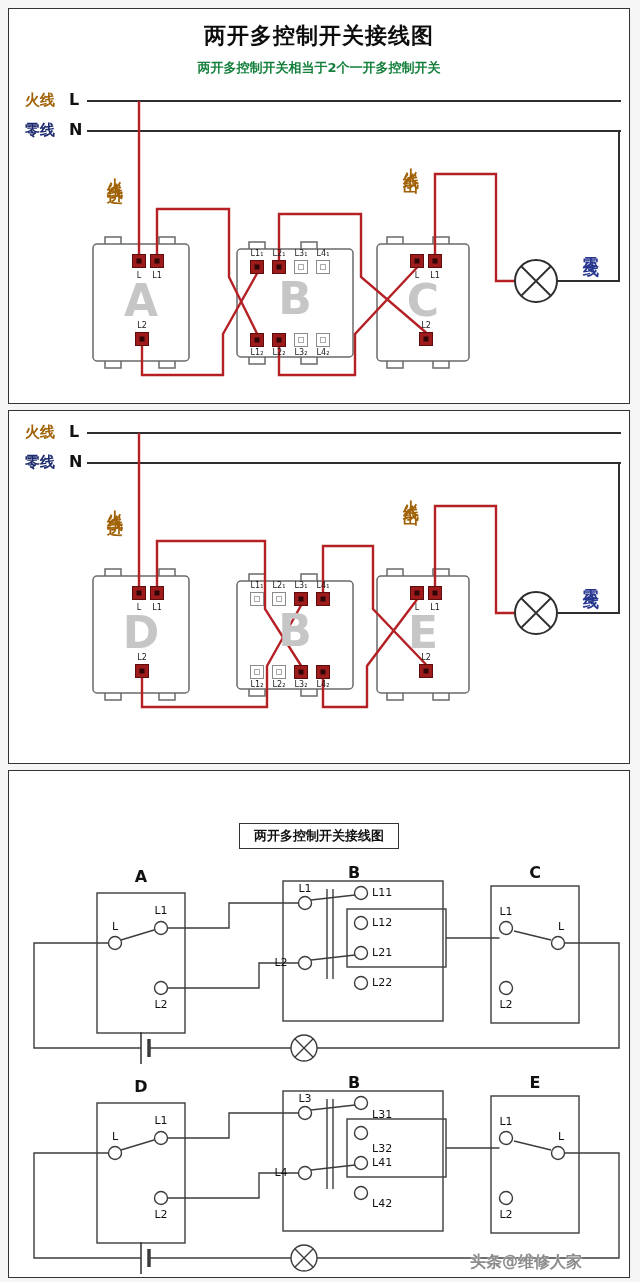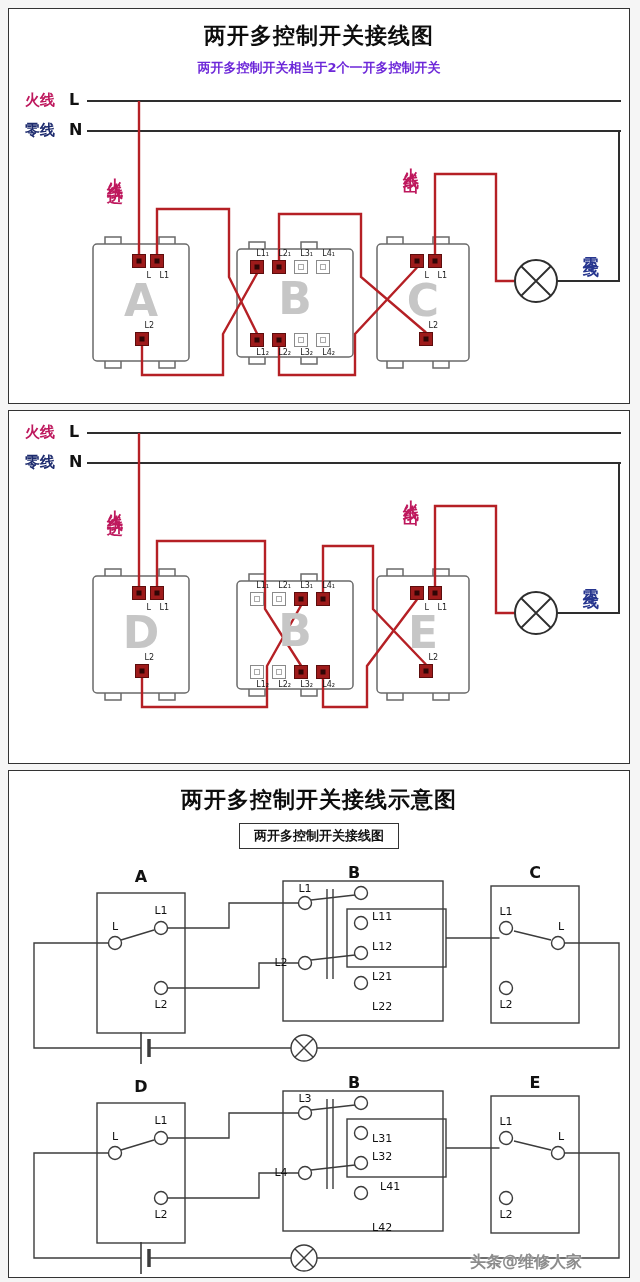--- a/index.html
+++ b/index.html
@@ -7,32 +7,32 @@
     width:640px;height:1282px;position:relative;background:#f5f5f5;
     font-family:"DejaVu Sans","Liberation Sans",sans-serif;color:#111;
     overflow:hidden;
   }
   .panel{position:absolute;left:8px;width:622px;background:#fff;border:1px solid #333;box-sizing:border-box;}
   #p1{top:8px;height:396px;}
   #p2{top:410px;height:354px;}
   #p3{top:770px;height:508px;}
   .panel svg{position:absolute;left:0;top:0;width:100%;height:100%;}
   .ptitle{position:absolute;left:0;width:100%;text-align:center;font-size:22px;font-weight:bold;color:#0d0d0d;letter-spacing:1px;}
-  .psub{position:absolute;left:0;width:100%;text-align:center;font-size:13px;font-weight:bold;color:#6d28d9;}
+  .psub{position:absolute;left:0;width:100%;text-align:center;font-size:13px;font-weight:bold;color:#15803d;}
   .subbox{position:absolute;left:50%;transform:translateX(-50%);border:1px solid #333;padding:3px 14px;font-size:13px;font-weight:bold;white-space:nowrap;}
   .wlabel{position:absolute;font-size:15px;font-weight:bold;line-height:1;}
   .lletter{position:absolute;font-size:16px;font-weight:bold;line-height:1;color:#111;}
-  .red{color:#be185d;}
+  .red{color:#a16207;}
   .navy{color:#1d2b6e;}
   .blue2{color:#27368f;}
   .vtext{position:absolute;writing-mode:vertical-rl;text-orientation:upright;font-size:16px;font-weight:bold;letter-spacing:5px;line-height:1;}
   .big{position:absolute;width:96px;text-align:center;font-size:44px;font-weight:bold;color:#c6c6c6;line-height:1;}
-  .tl{position:absolute;width:24px;font-size:8px;line-height:1;text-align:right;color:#1a1a1a;}
+  .tl{position:absolute;width:24px;font-size:8px;line-height:1;text-align:center;color:#1a1a1a;}
   .tl3{position:absolute;width:24px;font-size:11px;line-height:1;text-align:center;color:#111;}
-  .tl3l{position:absolute;width:32px;font-size:11px;line-height:1;text-align:left;color:#111;margin-top:24px;}
+  .tl3l{position:absolute;width:32px;font-size:11px;line-height:1;text-align:left;color:#111;}
   .p3name{position:absolute;width:40px;text-align:center;font-size:16px;font-weight:bold;color:#111;}
   #watermark{position:absolute;left:470px;top:1252px;width:165px;font-size:16px;font-weight:bold;color:#8c8c8c;text-shadow:0 0 2px #fff;z-index:5;}
 </style>
 </head>
 <body>
 
 <div class="panel" id="p1">
   <svg viewBox="0 0 620 394" preserveAspectRatio="none">
     <g stroke="#2e2e2e" stroke-width="2" fill="none">
       <path d="M78 92H612"></path>
@@ -302,21 +302,20 @@
           <circle cx="352" cy="362" r="6.5"></circle>
           <circle cx="352" cy="392" r="6.5"></circle>
           <circle cx="352" cy="422" r="6.5"></circle>
         <circle cx="497" cy="367" r="6.5"></circle>
           <circle cx="549" cy="382" r="6.5"></circle>
           <circle cx="497" cy="427" r="6.5"></circle>
       </g>
     </g>
   </svg>
 
-  <div class="ptitle" style="top:14px">两开多控制开关接线示意图</div>
   <div class="subbox" style="top:52px">两开多控制开关接线图</div>
 
   <div class="p3name" style="left:112px;top:96px">A</div>
   <div class="p3name" style="left:325px;top:92px">B</div>
   <div class="p3name" style="left:506px;top:92px">C</div>
 
   <span class="tl3" style="left:94px;top:150px">L</span>
   <span class="tl3" style="left:140px;top:134px">L1</span>
   <span class="tl3" style="left:140px;top:228px">L2</span>
 
@@ -335,22 +334,22 @@
   <div class="p3name" style="left:325px;top:302px">B</div>
   <div class="p3name" style="left:506px;top:302px">E</div>
 
   <span class="tl3" style="left:94px;top:360px">L</span>
   <span class="tl3" style="left:140px;top:344px">L1</span>
   <span class="tl3" style="left:140px;top:438px">L2</span>
 
   <span class="tl3" style="left:284px;top:322px">L3</span>
   <span class="tl3" style="left:260px;top:396px">L4</span>
   <span class="tl3l" style="left:363px;top:338px">L31</span>
-  <span class="tl3l" style="left:363px;top:356px">L32</span>
-  <span class="tl3l" style="left:371px;top:386px">L41</span>
+  <span class="tl3l" style="left:363px;top:372px">L32</span>
+  <span class="tl3l" style="left:363px;top:386px">L41</span>
   <span class="tl3l" style="left:363px;top:427px">L42</span>
 
   <span class="tl3" style="left:485px;top:345px">L1</span>
   <span class="tl3" style="left:540px;top:360px">L</span>
   <span class="tl3" style="left:485px;top:438px">L2</span>
 </div>
 
 <div id="watermark">头条@维修人家</div>
 
 </body></html>

